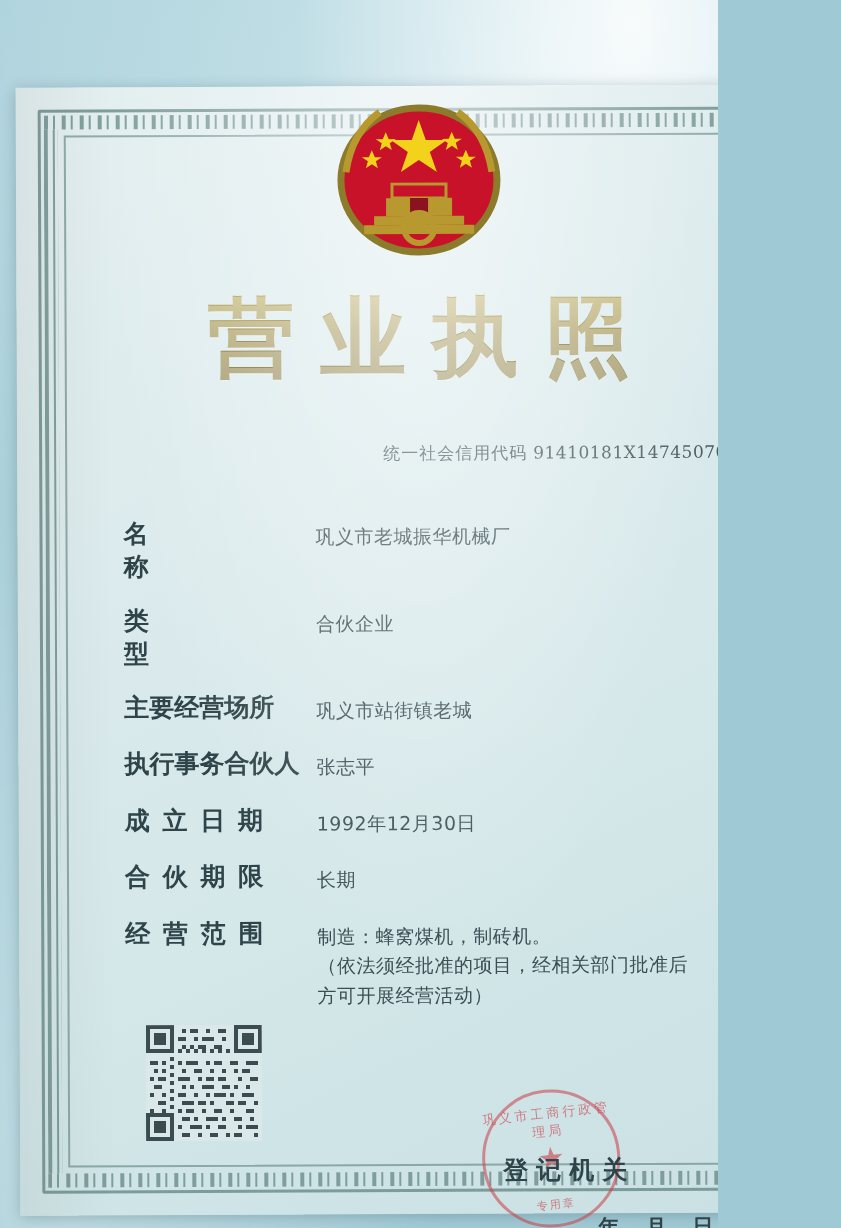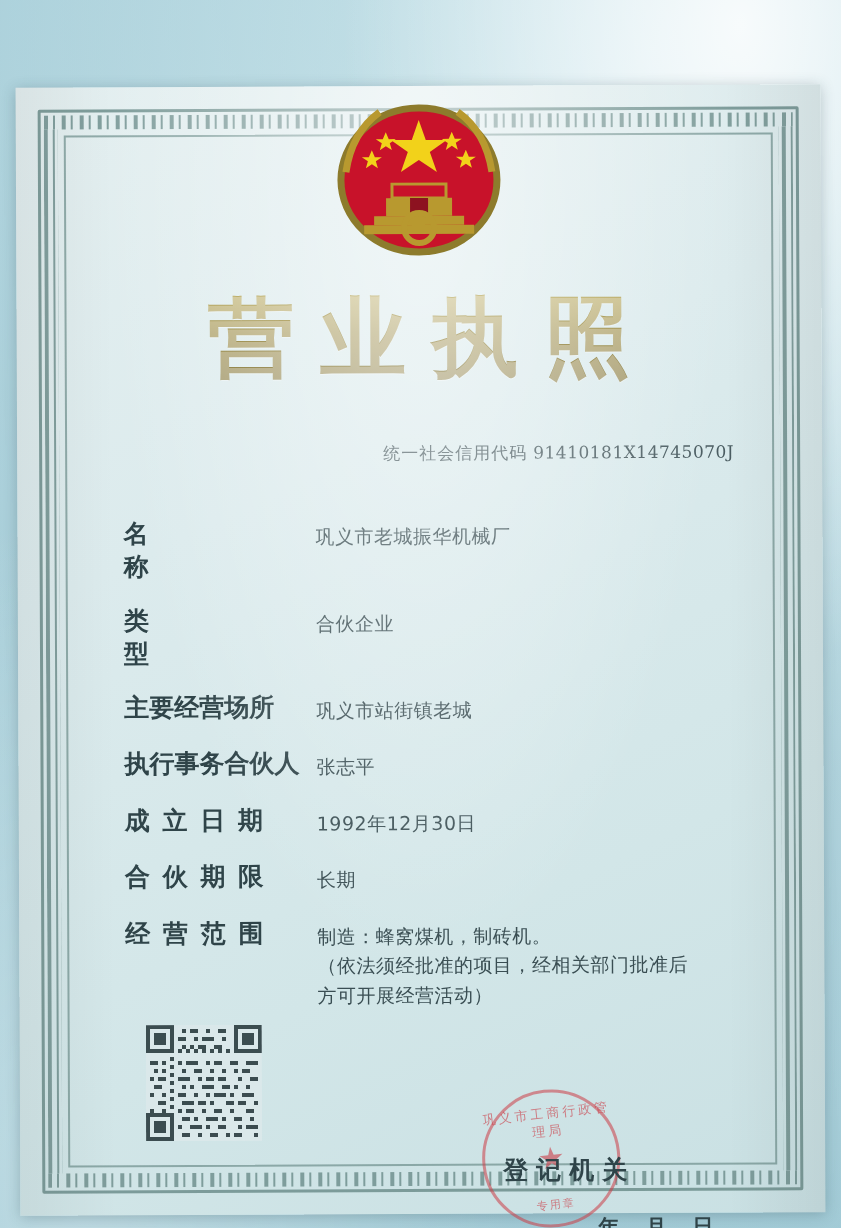--- a/index.html
+++ b/index.html
@@ -2,21 +2,21 @@
 <html lang="zh"><head>
 <meta charset="utf-8">
 <style>
   html, body {
     margin: 0;
     padding: 0;
     background: #9fc9d4;
   }
   #page {
     position: relative;
-    width: 841px;
+    width: 718px;
     height: 1228px;
     overflow: hidden;
     font-family: "DejaVu Sans", "Liberation Sans", sans-serif;
     background:
       radial-gradient(circle at 78% 4%, #eaf6fa 0%, #cfe6ec 22%, #a9cdd8 55%, #8fc0ce 100%);
   }
   
   #page::before {
     content: "";
     position: absolute;

